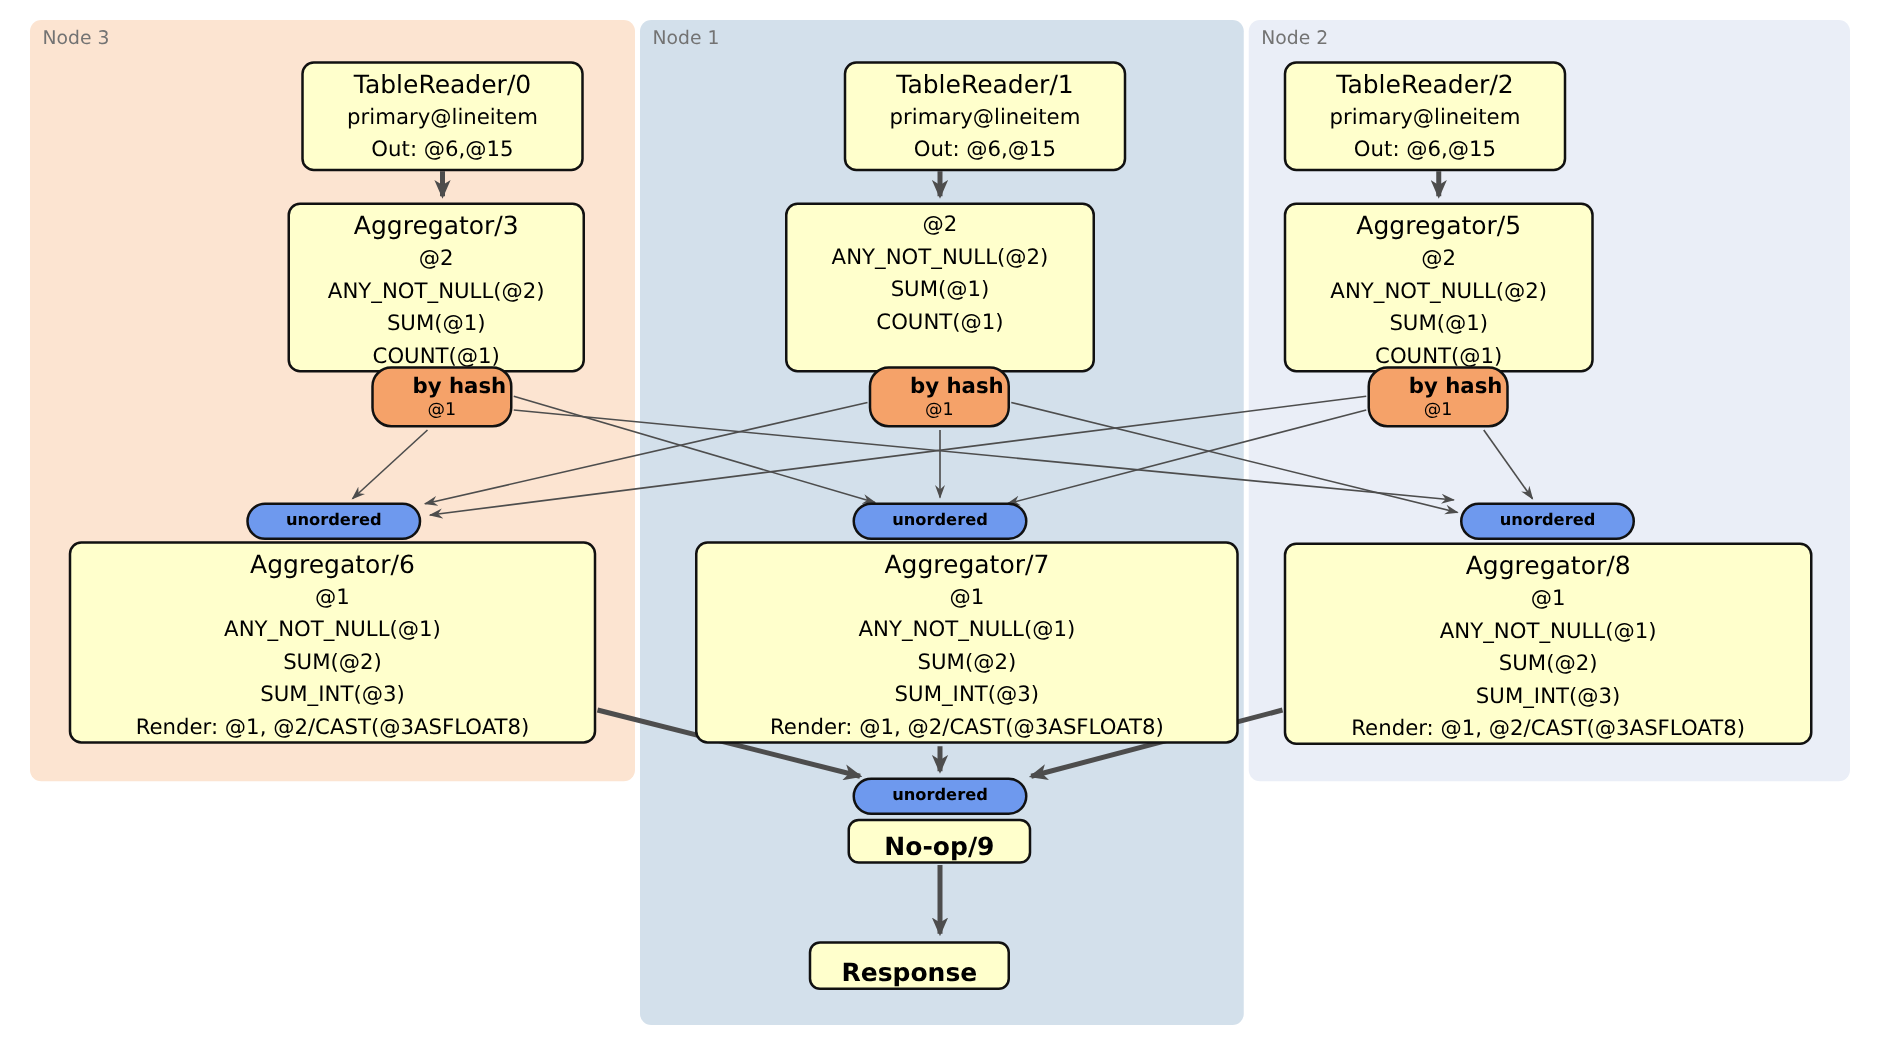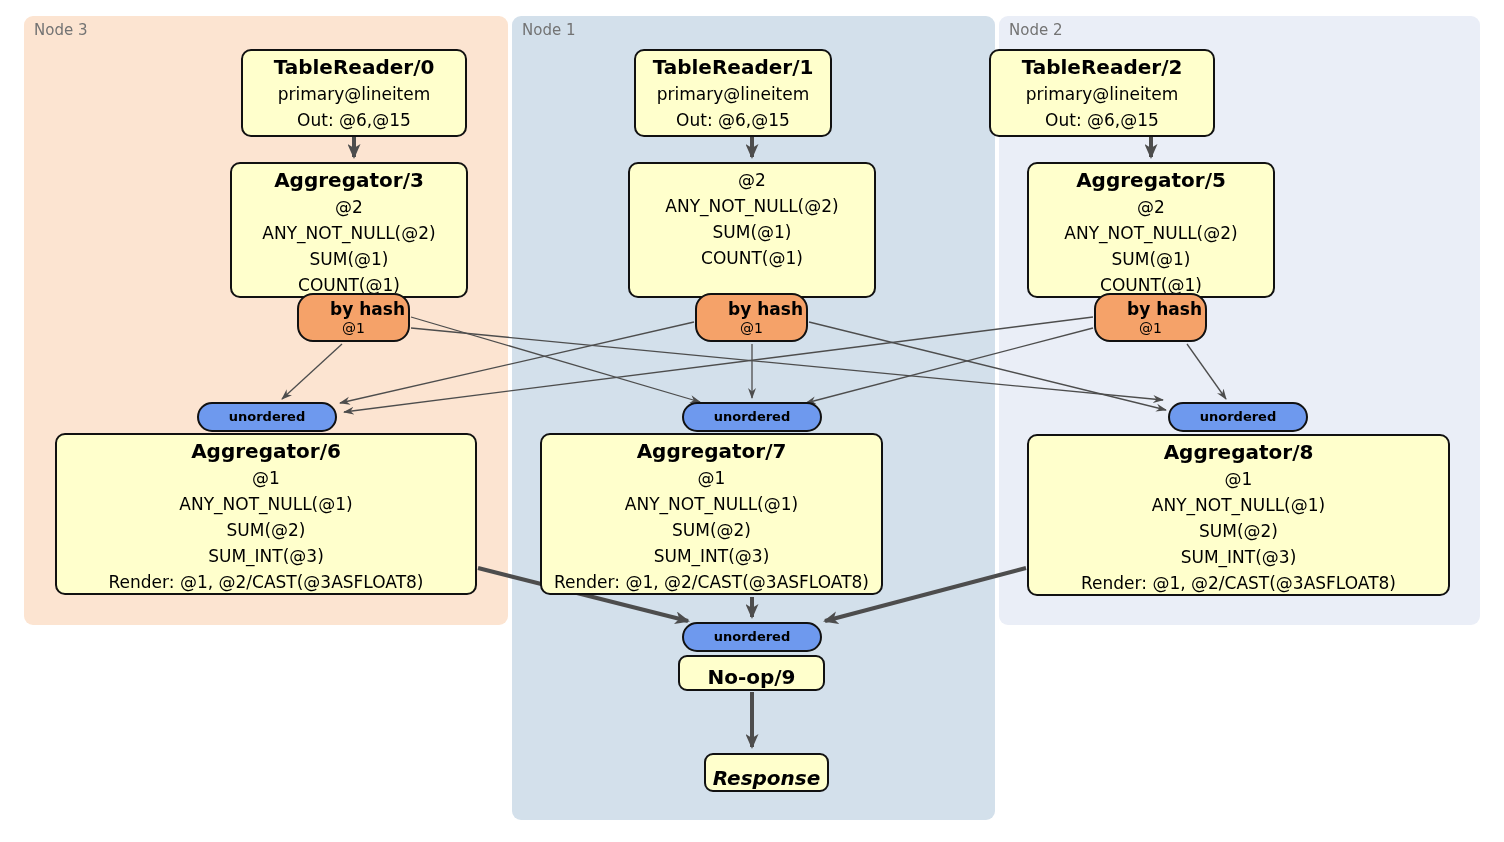--- a/index.html
+++ b/index.html
@@ -24,21 +24,21 @@
   #edges line.thick { stroke: var(--edge-color); stroke-width: 4; }
   .arrowhead { fill: var(--edge-color); }
 
   .opbox {
     position: absolute; box-sizing: border-box;
     background: var(--box-fill);
     border: 2px solid var(--border-color);
     border-radius: 10px;
     text-align: center; padding-top: 3px;
   }
-  .opbox .title { font-weight: bold; font-size: 20px; line-height: 27px; }
+  .opbox .title { font-weight: normal; font-size: 20px; line-height: 27px; }
   .opbox .line  { font-size: 17px; line-height: 26px; white-space: nowrap; }
 
   .singlebox {
     position: absolute; box-sizing: border-box;
     background: var(--box-fill);
     border: 2px solid var(--border-color);
     border-radius: 9px;
     display: flex; align-items: flex-end; justify-content: center;
     font-weight: bold; font-size: 20px;
   }
@@ -102,26 +102,26 @@
       <line x1="752" y1="597" x2="752" y2="617" class="thick" marker-end="url(#arrow-thick)"></line>
       <line x1="1026" y1="568" x2="825" y2="621" class="thick" marker-end="url(#arrow-thick)"></line>
       <line x1="752" y1="692" x2="752" y2="747" class="thick" marker-end="url(#arrow-thick)"></line>
     </svg>
 
   <div class="opbox" style="left:241px; top:49px; width:226px; height:88px;">
     <div class="title">TableReader/0</div>
     <div class="line">primary@lineitem</div>
     <div class="line">Out: @6,@15</div>
   </div>
-  <div class="opbox" style="left:634px; top:49px; width:198px; height:88px;">
+  <div class="opbox" style="left:675px; top:49px; width:226px; height:88px;">
     <div class="title">TableReader/1</div>
     <div class="line">primary@lineitem</div>
     <div class="line">Out: @6,@15</div>
   </div>
-  <div class="opbox" style="left:989px; top:49px; width:226px; height:88px;">
+  <div class="opbox" style="left:1027px; top:49px; width:226px; height:88px;">
     <div class="title">TableReader/2</div>
     <div class="line">primary@lineitem</div>
     <div class="line">Out: @6,@15</div>
   </div>
 
   <div class="opbox" style="left:230px; top:162px; width:238px; height:136px;">
     <div class="title">Aggregator/3</div>
     <div class="line">@2</div>
     <div class="line">ANY_NOT_NULL(@2)</div>
     <div class="line">SUM(@1)</div>
@@ -142,21 +142,21 @@
   </div>
 
   <div class="opbox" style="left:55px; top:433px; width:422px; height:162px;">
     <div class="title">Aggregator/6</div>
     <div class="line">@1</div>
     <div class="line">ANY_NOT_NULL(@1)</div>
     <div class="line">SUM(@2)</div>
     <div class="line">SUM_INT(@3)</div>
     <div class="line">Render: @1, @2/CAST(@3ASFLOAT8)</div>
   </div>
-  <div class="opbox" style="left:540px; top:433px; width:343px; height:162px;">
+  <div class="opbox" style="left:556px; top:433px; width:435px; height:162px;">
     <div class="title">Aggregator/7</div>
     <div class="line">@1</div>
     <div class="line">ANY_NOT_NULL(@1)</div>
     <div class="line">SUM(@2)</div>
     <div class="line">SUM_INT(@3)</div>
     <div class="line">Render: @1, @2/CAST(@3ASFLOAT8)</div>
   </div>
   <div class="opbox" style="left:1027px; top:434px; width:423px; height:162px;">
     <div class="title">Aggregator/8</div>
     <div class="line">@1</div>
@@ -180,17 +180,17 @@
   </div>
 
   <div class="pill-stream" style="left:197px; top:402px; width:140px; height:30px;"><span>unordered</span></div>
   <div class="pill-stream" style="left:682px; top:402px; width:140px; height:30px;"><span>unordered</span></div>
   <div class="pill-stream" style="left:1168px; top:402px; width:140px; height:30px;"><span>unordered</span></div>
   <div class="pill-stream" style="left:682px; top:622px; width:140px; height:30px;"><span>unordered</span></div>
 
   <div class="singlebox" style="left:678px; top:655px; width:147px; height:36px;">
     <span>No-op/9</span>
   </div>
-  <div class="singlebox" style="left:704px; top:753px; width:125px; height:39px;font-style:italic;">
+  <div class="singlebox" style="left:647px; top:753px; width:161px; height:39px;">
     <span>Response</span>
   </div>
 
 </div>
 
 </body></html>

